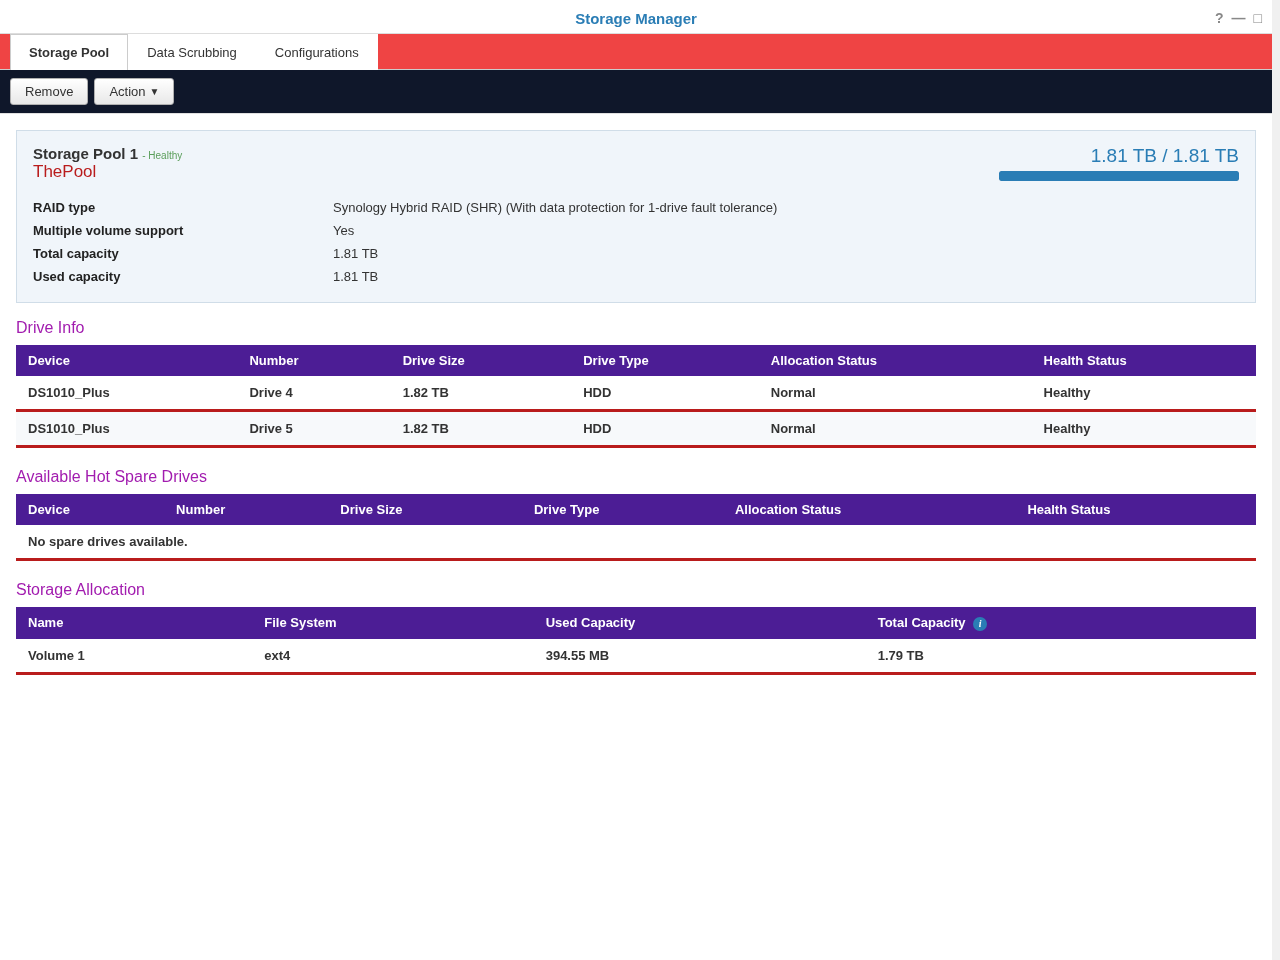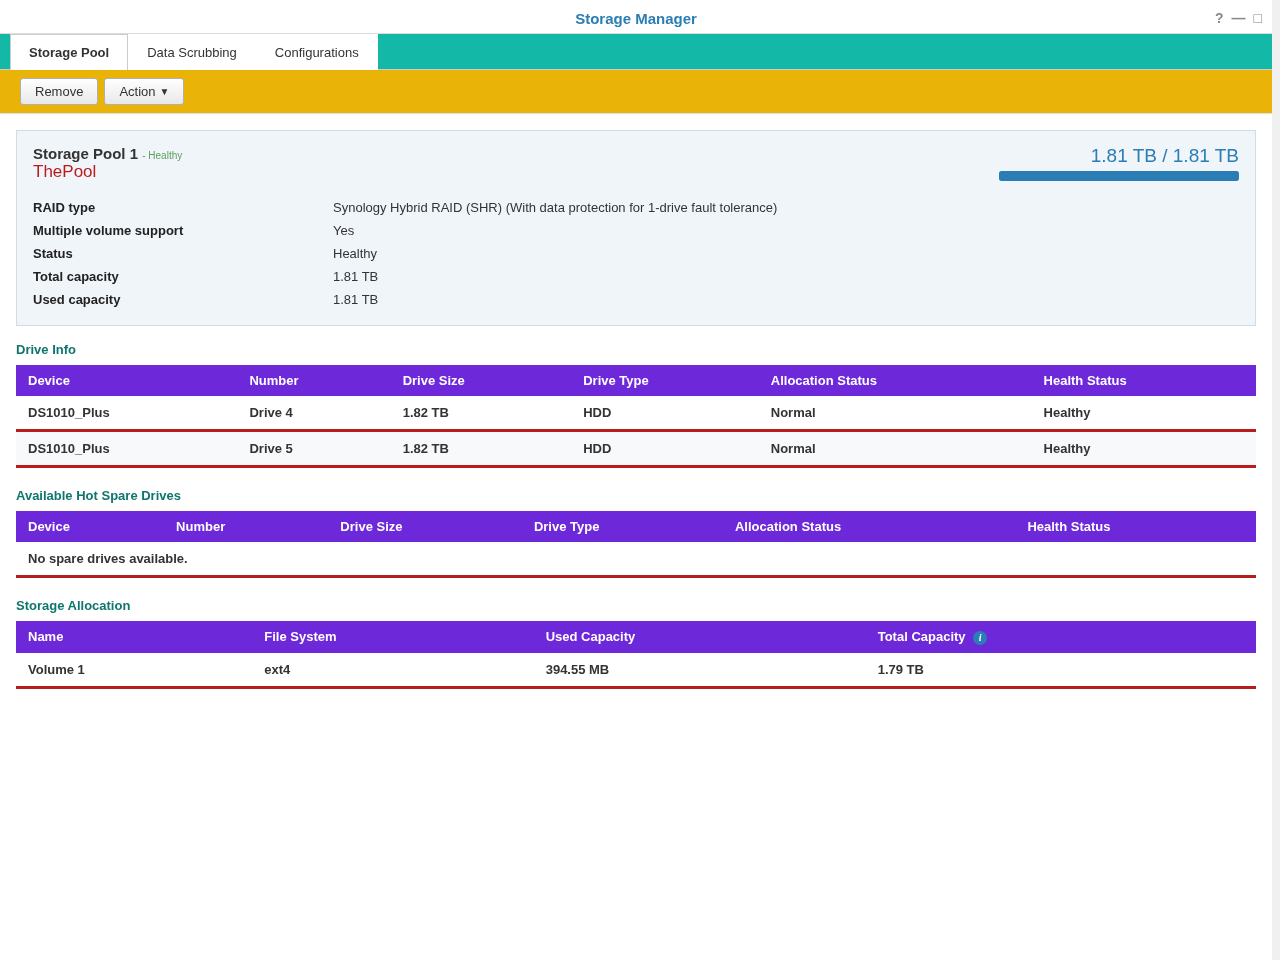--- a/index.html
+++ b/index.html
@@ -32,44 +32,44 @@
       right: 10px;
       top: 10px;
       display: flex;
       gap: 8px;
       color: #888;
       font-size: 14px;
     }
     .tabs {
       display: flex;
       border-bottom: 1px solid #ccc;
-      background: #14b8a6;
+      background: #ef4444;
       padding: 0 10px;
     }
     .tab {
       padding: 10px 18px;
       cursor: pointer;
       font-size: 13px;
       color: #333;
       border: 1px solid transparent;
       border-bottom: none;
       margin-bottom: -1px;
       background: #fff;
     }
     .tab.active {
       border-color: #ccc;
       border-bottom-color: #fff;
       font-weight: bold;
     }
     .toolbar {
       display: flex;
       align-items: flex-start;
-      padding: 8px 20px;
+      padding: 8px 10px;
       gap: 6px;
-      background: #eab308;
+      background: #0f172a;
       border-bottom: 1px solid #e0e0e0;
     }
     .btn {
       padding: 5px 14px;
       border: 1px solid #b0b0b0;
       background: linear-gradient(to bottom, #fff, #e8e8e8);
       border-radius: 3px;
       cursor: pointer;
       font-size: 13px;
       color: #333;
@@ -143,32 +143,32 @@
     .info-table tr td:first-child {
       font-weight: bold;
       width: 300px;
       color: #222;
     }
     .info-table tr td:last-child {
       color: #333;
     }
     .status-healthy { color: #5a9e5a; }
     .section-title {
-      font-weight: bold;
-      font-size: 13px;
-      color: #0f766e;
+      font-weight: normal;
+      font-size: 16px;
+      color: #a21caf;
       margin-bottom: 8px;
     }
     .data-table {
       width: 100%;
       border-collapse: collapse;
       margin-bottom: 16px;
     }
     .data-table thead tr {
-      background: #6d28d9;
+      background: #4c1d95;
       color: #fff;
     }
     .data-table thead th {
       padding: 8px 12px;
       text-align: left;
       font-weight: bold;
       font-size: 13px;
     }
     .data-table tbody tr {
       background: #fff;
@@ -254,24 +254,20 @@
         <tbody>
           <tr>
             <td>RAID type</td>
             <td>Synology Hybrid RAID (SHR) (With data protection for 1-drive fault tolerance)</td>
           </tr>
           <tr>
             <td>Multiple volume support</td>
             <td>Yes</td>
           </tr>
           <tr>
-            <td>Status</td>
-            <td class="status-healthy">Healthy</td>
-          </tr>
-          <tr>
             <td>Total capacity</td>
             <td>1.81 TB</td>
           </tr>
           <tr>
             <td>Used capacity</td>
             <td>1.81 TB</td>
           </tr>
         </tbody>
       </table>
     </div>

